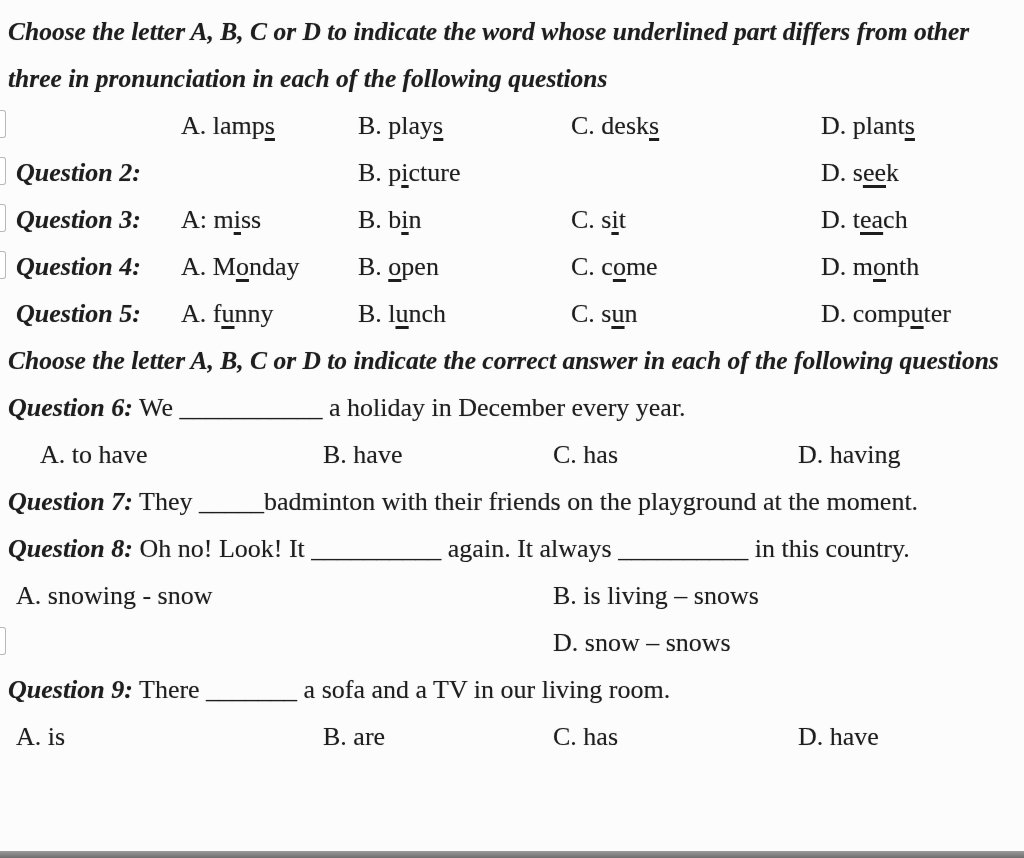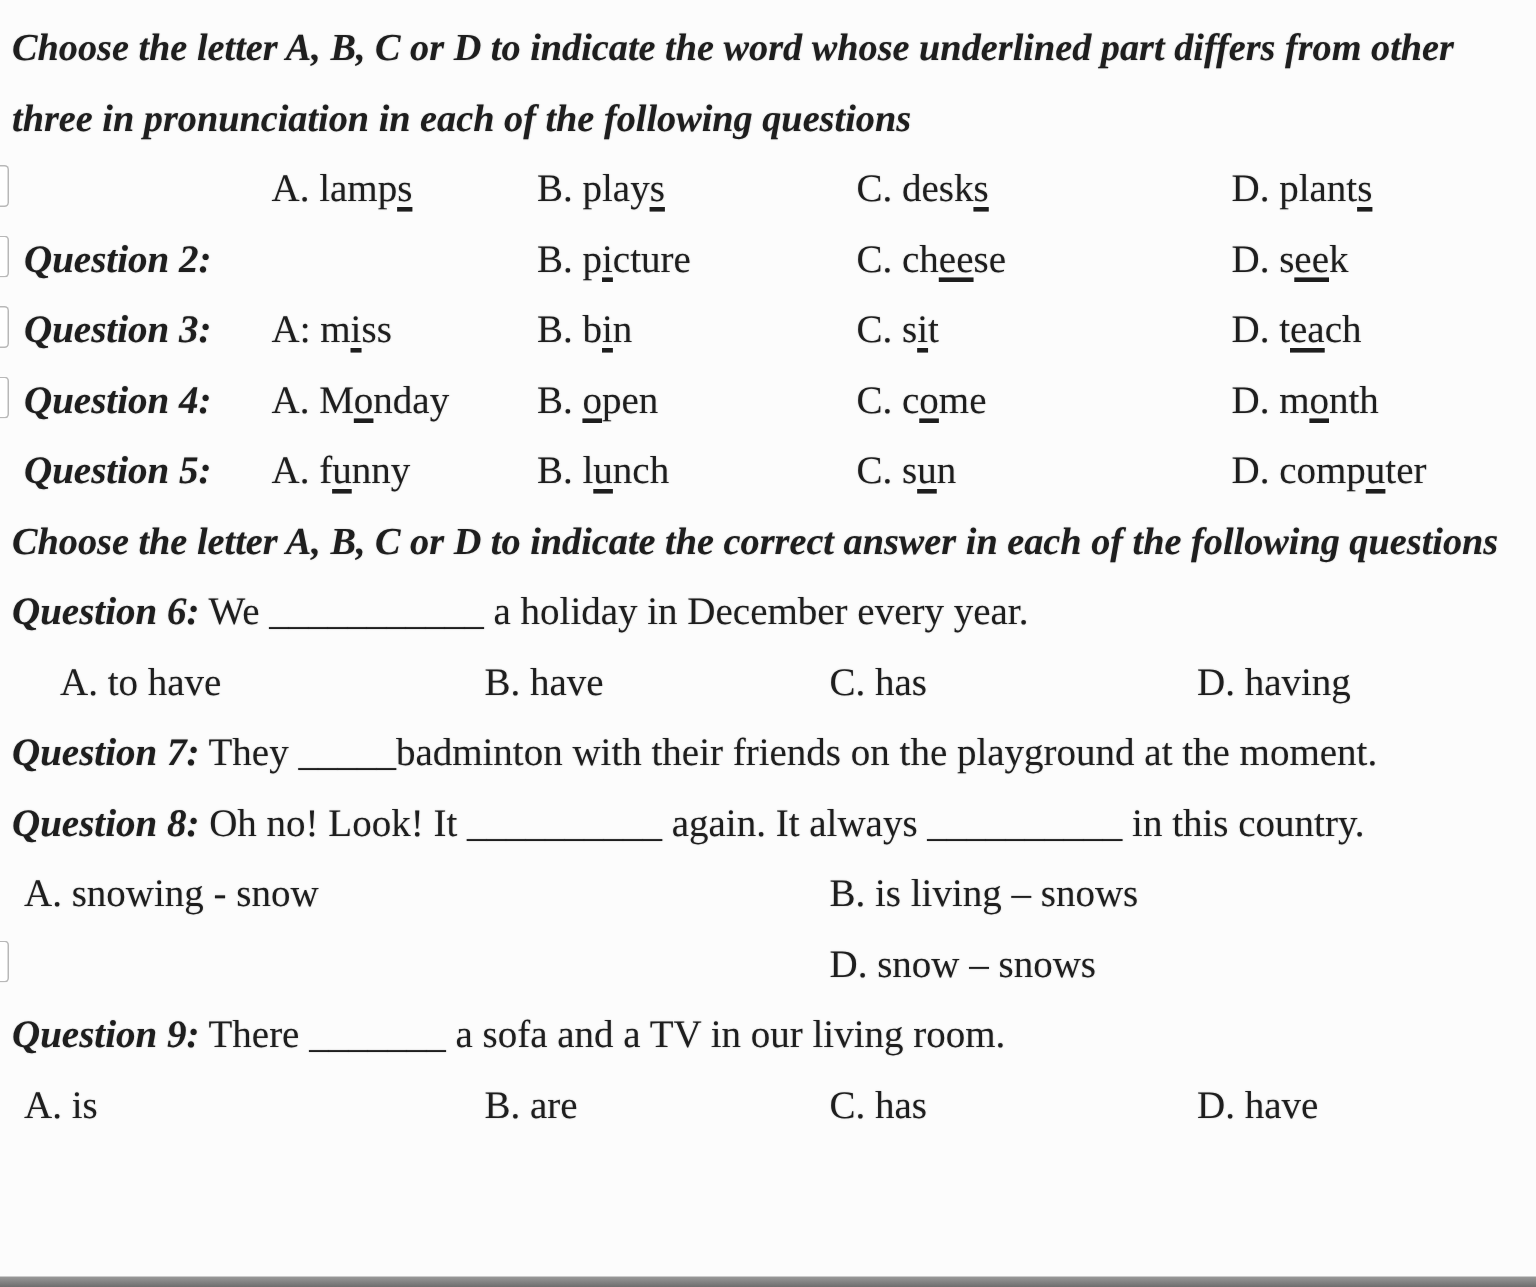--- a/index.html
+++ b/index.html
@@ -47,21 +47,20 @@
   <div>
       <div class="row">
         <span class="opt" style="left: 173px;">A. lamp<span class="ul">s</span></span>
         <span class="opt" style="left: 350px;">B. play<span class="ul">s</span></span>
         <span class="opt" style="left: 563px;">C. desk<span class="ul">s</span></span>
         <span class="opt" style="left: 813px;">D. plant<span class="ul">s</span></span>
       </div>
       <div class="row">
         <span class="q-label abs" style="left: 8px;">Question 2:</span>
         <span class="opt" style="left: 350px;">B. p<span class="ul">i</span>cture</span>
-        <span class="opt" style="left: 563px;">C. ch<span class="ul">ee</span>se</span>
         <span class="opt" style="left: 813px;">D. s<span class="ul">ee</span>k</span>
       </div>
       <div class="row">
         <span class="q-label abs" style="left: 8px;">Question 3:</span>
         <span class="opt" style="left: 173px;">A: m<span class="ul">i</span>ss</span>
         <span class="opt" style="left: 350px;">B. b<span class="ul">i</span>n</span>
         <span class="opt" style="left: 563px;">C. s<span class="ul">i</span>t</span>
         <span class="opt" style="left: 813px;">D. t<span class="ul">ea</span>ch</span>
       </div>
       <div class="row">

